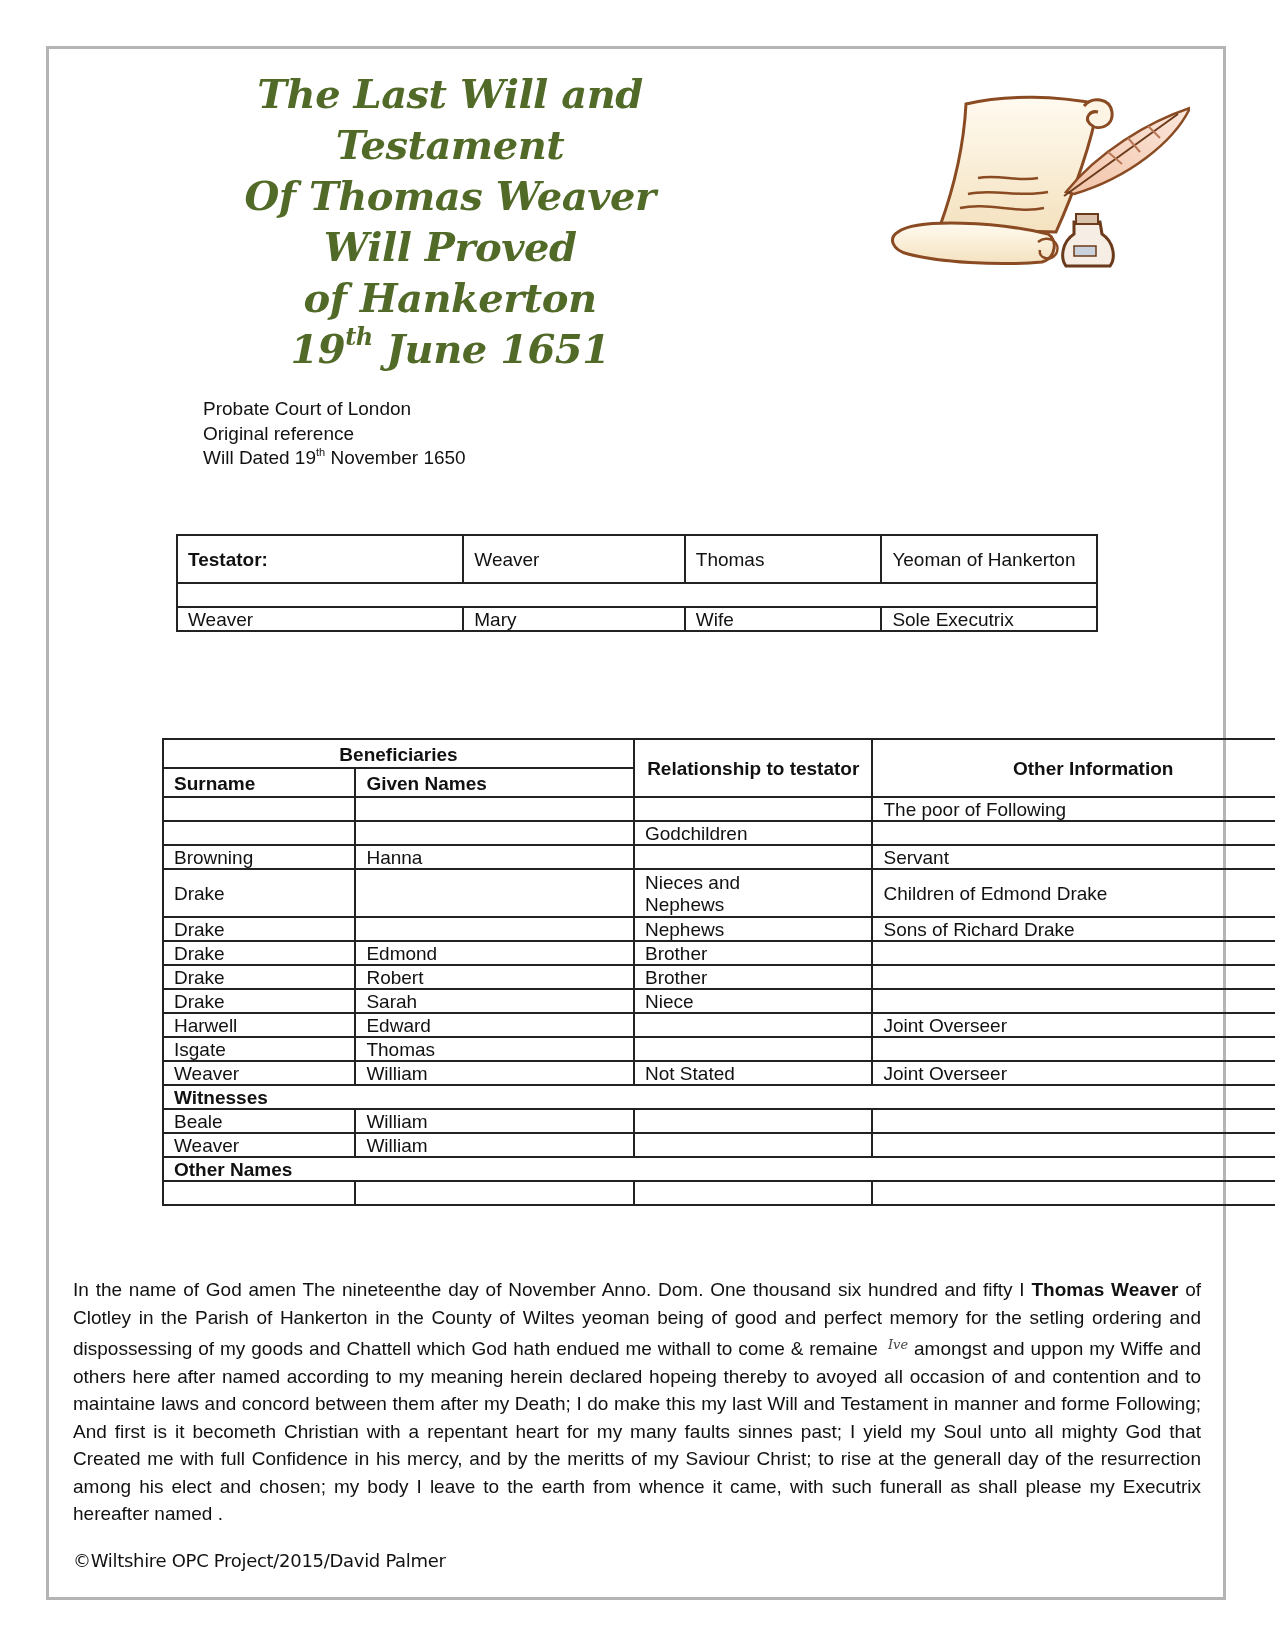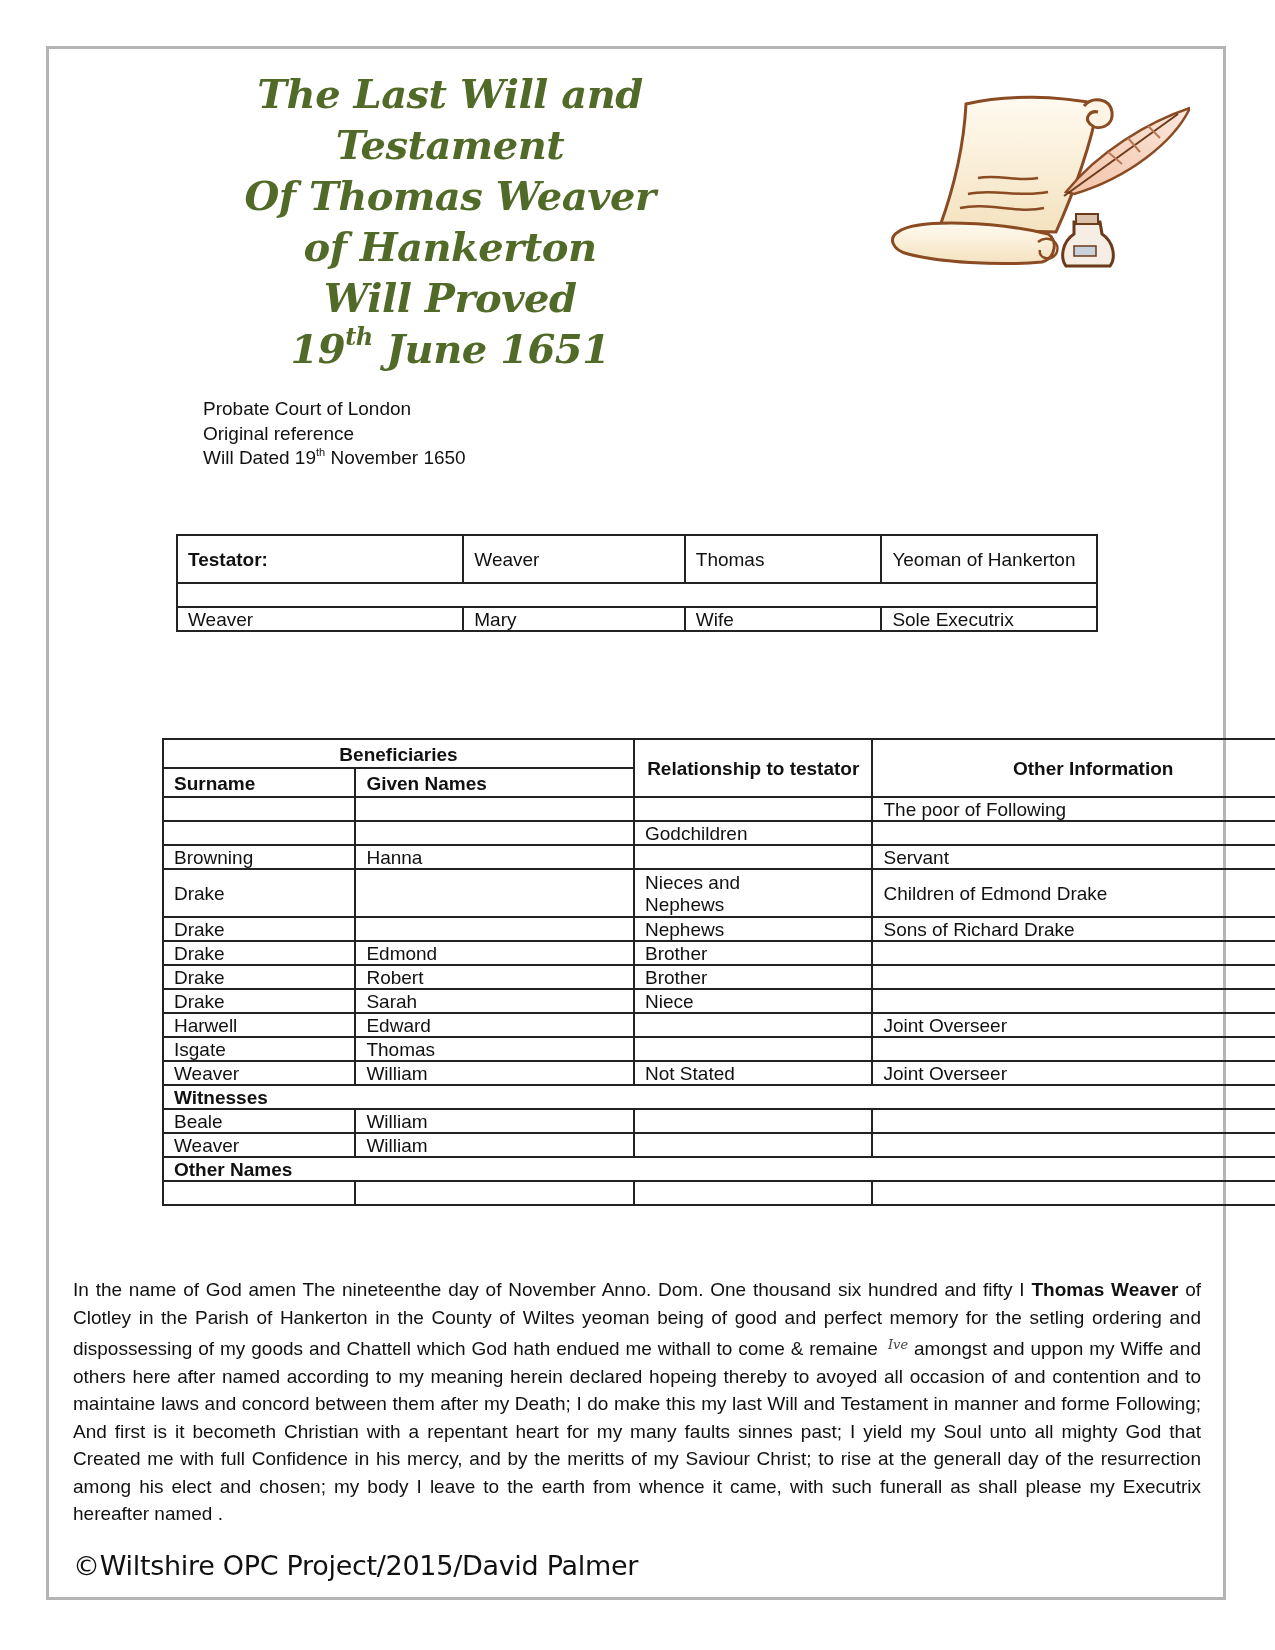--- a/index.html
+++ b/index.html
@@ -31,33 +31,33 @@
   .t2 tr.hdr1 th { height: 26px; }
   .t2 tr.hdr2 th { height: 26px; border-radius: 7px; }
   .t2 tr.tall td { height: 45px; line-height: 22px; }
   .t2 td.section { font-weight: bold; }
 
   .body-text { position: absolute; left: 73px; top: 1240px; width: 1128px; font-size: 19px;
                line-height: 27.5px; text-align: justify; color: #111; margin-top: 36px; }
   .body-text b { font-weight: bold; }
   .hand-mark { display: inline-block; font-family: "DejaVu Serif", serif; font-style: italic;
                font-size: 13px; color: #444; vertical-align: 6px; margin-left: 10px; }
-  .footer { position: absolute; left: 73px; top: 1550px; font-size: 27px; color: #111;
+  .footer { position: absolute; left: 73px; top: 1550px; font-size: 18px; color: #111;
             font-family: "DejaVu Sans", sans-serif; letter-spacing: -0.3px; }
 </style>
 </head>
 <body>
 
 <div class="page-border"></div>
 
 <div class="title">
   <span class="line">The Last Will and Testament</span>
   <span class="line">Of Thomas Weaver</span>
+  <span class="line">Will Proved</span>
   <span class="line">of Hankerton</span>
-  <span class="line">Will Proved</span>
   <span class="line"><span>19</span><sup>th</sup> <span>June 1651</span></span>
 </div>
 
 <div class="illustration">
   <svg width="312" height="192" viewBox="0 0 312 192">
     <defs>
       <linearGradient id="parch" x1="0" y1="0" x2="0" y2="1">
         <stop offset="0" stop-color="#fffaf0"></stop>
         <stop offset="1" stop-color="#f4e2bf"></stop>
       </linearGradient>

